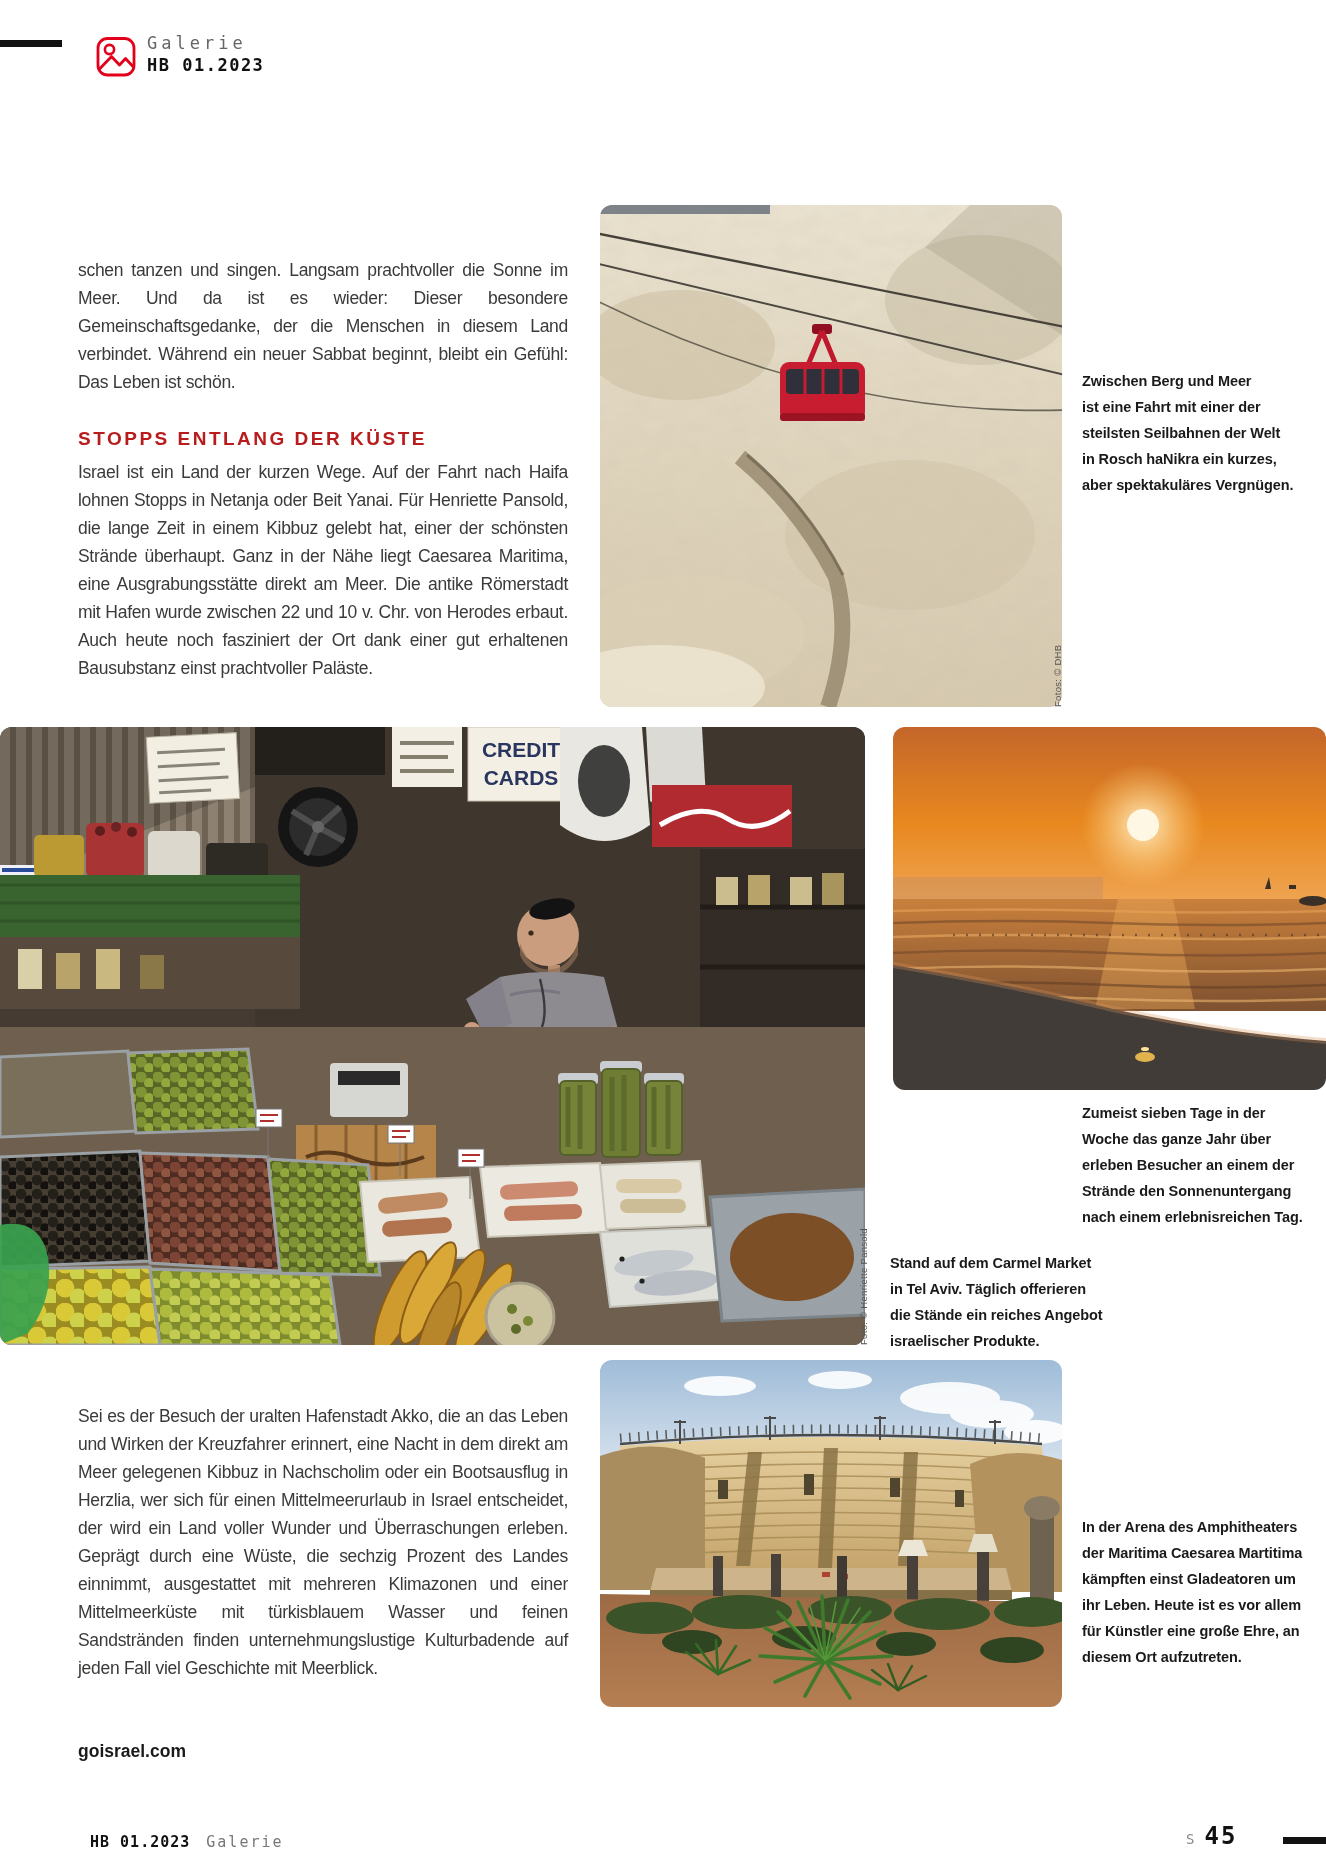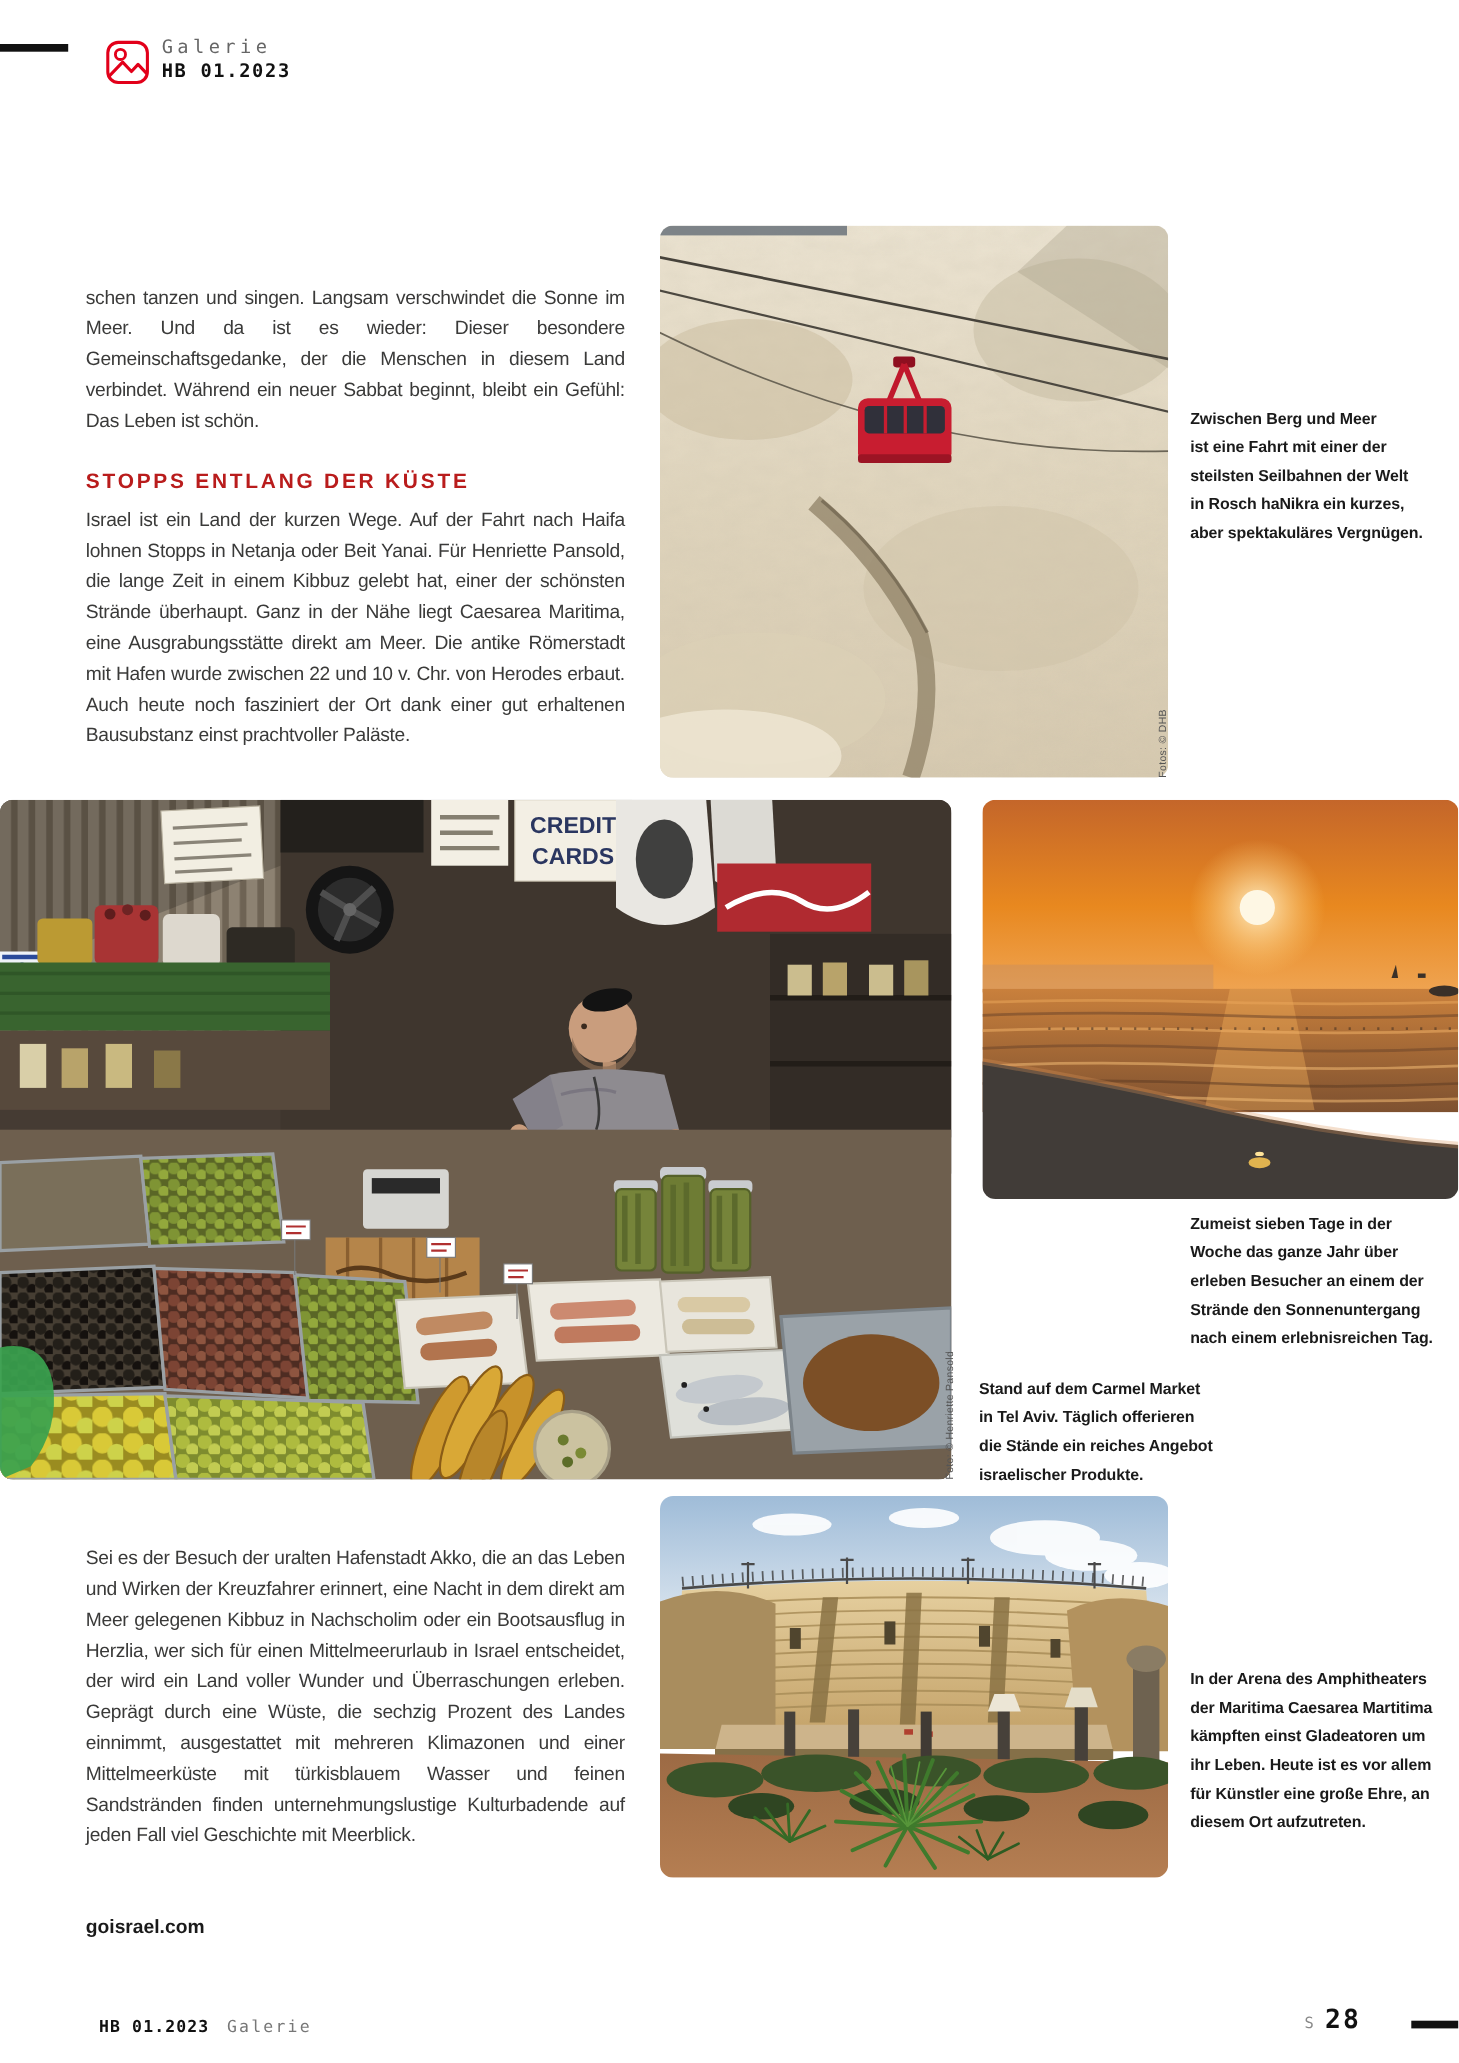--- a/index.html
+++ b/index.html
@@ -46,21 +46,21 @@
   <div class="brandicon">
     <svg viewBox="0 0 40 43" fill="none">
       <rect x="2" y="3.5" width="36" height="36.5" rx="9.5" stroke="#e2001a" stroke-width="2.8"></rect>
       <circle cx="13.5" cy="14.5" r="4.6" stroke="#e2001a" stroke-width="2.6"></circle>
       <path d="M3.5 34 L15.5 21.5 L23.5 30 L29.5 23.5 L37 31.5" stroke="#e2001a" stroke-width="2.8" stroke-linejoin="round" stroke-linecap="round"></path>
     </svg>
   </div>
   <div class="kicker">Galerie</div>
   <div class="issue">HB 01.2023</div>
 
-  <p class="bodytext" style="top:238px;">schen tanzen und singen. Langsam verschwindet die Sonne im Meer. Und da ist es wieder: Dieser besondere Gemeinschaftsgedanke, der die Menschen in diesem Land verbindet. Während ein neuer Sabbat beginnt, bleibt ein Gefühl: Das Leben ist schön.</p>
+  <p class="bodytext" style="top:238px;">schen tanzen und singen. Langsam prachtvoller die Sonne im Meer. Und da ist es wieder: Dieser besondere Gemeinschaftsgedanke, der die Menschen in diesem Land verbindet. Während ein neuer Sabbat beginnt, bleibt ein Gefühl: Das Leben ist schön.</p>
   <h2 class="subhead">STOPPS ENTLANG DER KÜSTE</h2>
   <p class="bodytext" style="top:440px;">Israel ist ein Land der kurzen Wege. Auf der Fahrt nach Haifa lohnen Stopps in Netanja oder Beit Yanai. Für Henriette Pansold, die lange Zeit in einem Kibbuz gelebt hat, einer der schönsten Strände überhaupt. Ganz in der Nähe liegt Caesarea Maritima, eine Ausgrabungsstätte direkt am Meer. Die antike Römerstadt mit Hafen wurde zwischen 22 und 10 v. Chr. von Herodes erbaut. Auch heute noch fasziniert der Ort dank einer gut erhaltenen Bausubstanz einst prachtvoller Paläste.</p>
   <p class="bodytext" style="top:1384px;">Sei es der Besuch der uralten Hafenstadt Akko, die an das Leben und Wirken der Kreuzfahrer erinnert, eine Nacht in dem direkt am Meer gelegenen Kibbuz in Nachscholim oder ein Bootsausflug in Herzlia, wer sich für einen Mittelmeerurlaub in Israel entscheidet, der wird ein Land voller Wunder und Überraschungen erleben. Geprägt durch eine Wüste, die sechzig Prozent des Landes einnimmt, ausgestattet mit mehreren Klimazonen und einer Mittelmeerküste mit türkisblauem Wasser und feinen Sandstränden finden unternehmungslustige Kulturbadende auf jeden Fall viel Geschichte mit Meerblick.</p>
   <div class="website">goisrael.com</div>
 
   <figure class="photo" style="left:600px;top:205px;width:462px;height:502px;margin:0;">
     <svg viewBox="0 0 462 502" preserveAspectRatio="none">
       <defs>
         <linearGradient id="cg" x1="0" y1="0" x2="0" y2="1">
           <stop offset="0" stop-color="#ece4d2"></stop>
@@ -467,17 +467,17 @@
 ihr Leben. Heute ist es vor allem
 für Künstler eine große Ehre, an
 diesem Ort aufzutreten.</div>
 
   <div class="footer-left">
     <span class="footer-issue">HB 01.2023</span>
     <span class="footer-section">Galerie</span>
   </div>
   <div class="footer-right">
     <span class="page-label">S</span>
-    <span class="page-number">28</span>
+    <span class="page-number">45</span>
   </div>
   <div class="footer-rule"></div>
 
 </div>
 
 </body></html>

